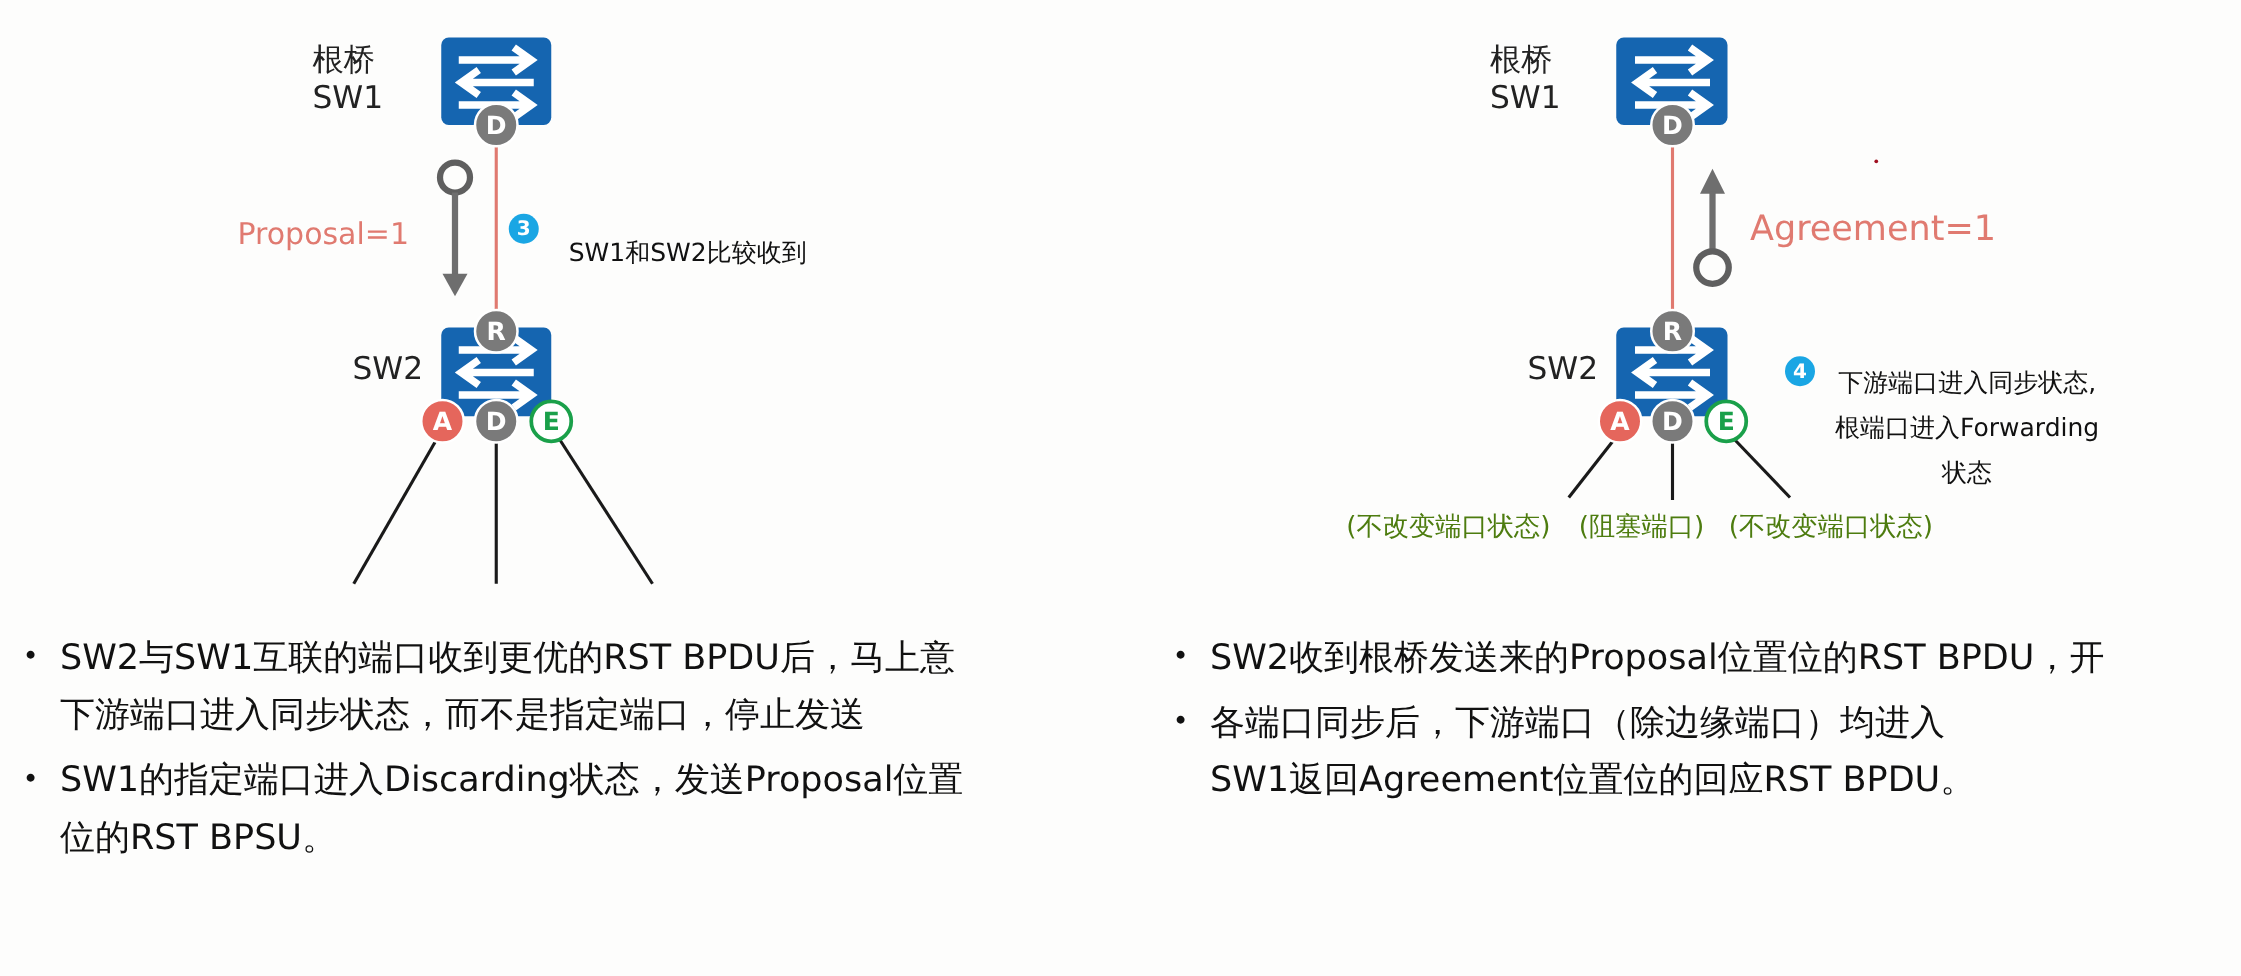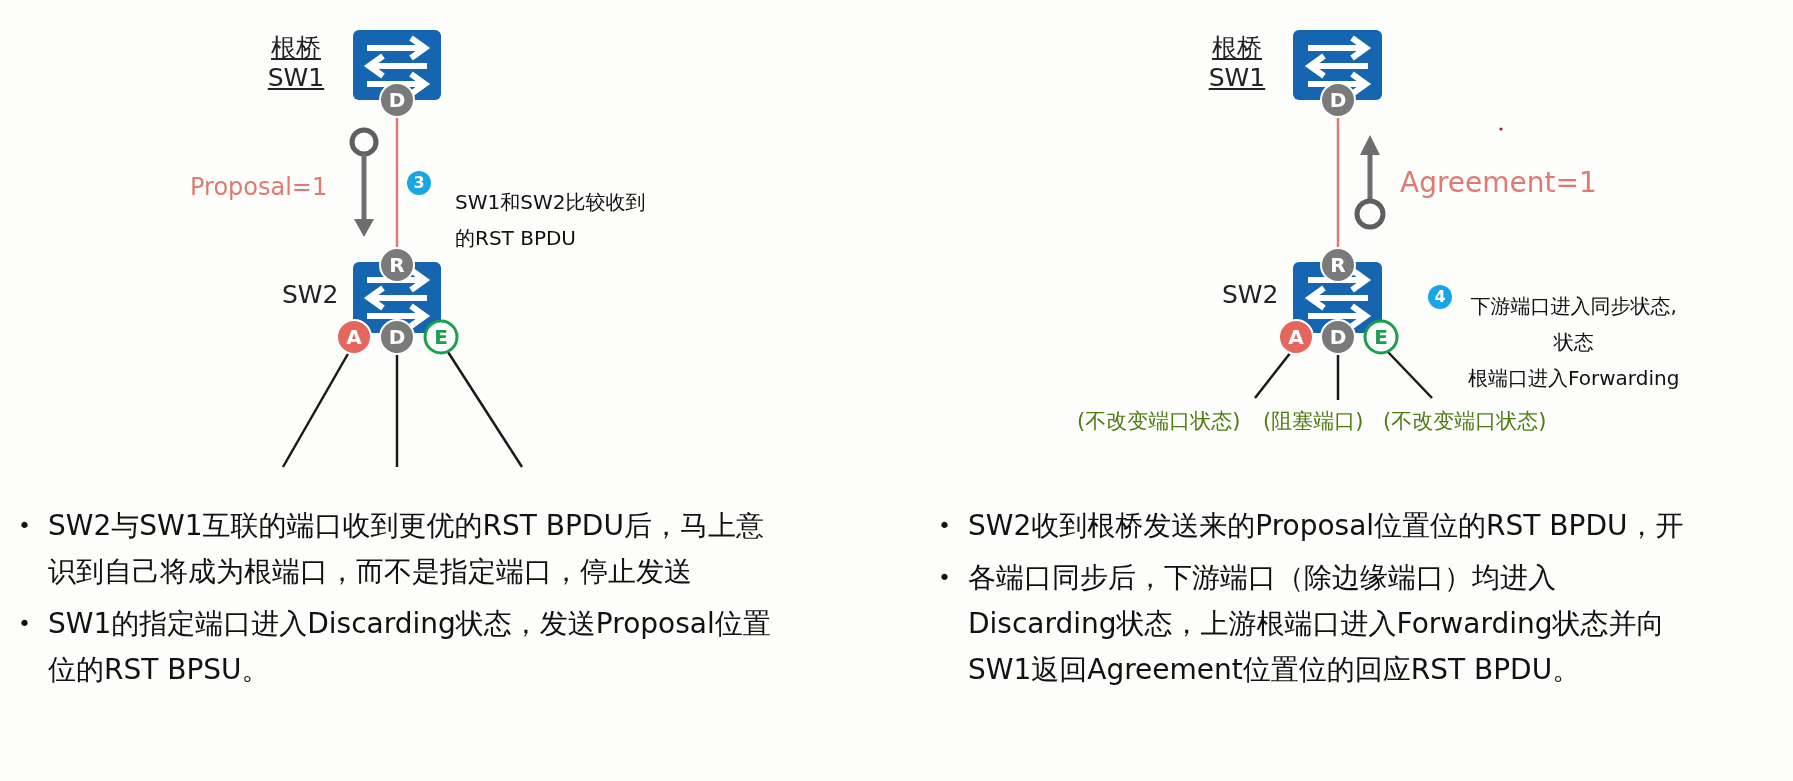--- a/index.html
+++ b/index.html
@@ -1,20 +1,20 @@
 <!DOCTYPE html>
 <html><head>
 <meta charset="utf-8">
 <style>
   html, body { margin:0; padding:0; }
   body { width:1793px; height:781px; background:#fdfdfc; position:relative; overflow:hidden;
          font-family:"DejaVu Sans", "Liberation Sans", sans-serif; color:#1a1a1a; }
   svg.diagram { position:absolute; left:0; top:0; width:1793px; height:781px; }
   .lbl { position:absolute; font-size:25px; line-height:30px; color:#222; white-space:nowrap; }
-  .lbl-r { text-align:center;text-decoration:underline; }
+  .lbl-r { text-align:left; }
   .red { color:#e07a70; }
   .step { position:absolute; font-size:20px; line-height:36px; color:#111; white-space:nowrap;margin-top:32px; }
   .badge { position:absolute; width:24px; height:24px; border-radius:50%; background:#1aa6e4; color:#fff;
            font-size:16px; font-weight:bold; line-height:24px; text-align:center; }
   .port-note { position:absolute; font-size:21px; color:#4d7c0f; white-space:nowrap; }
   .bullets { position:absolute; font-size:28px; line-height:46px; color:#111; }
   .bullets .item { position:relative; padding-left:38px; margin-bottom:6px; }
   .bullets .dot { position:absolute; left:8px; top:0; font-size:22px; }
 </style>
 </head>
@@ -106,57 +106,55 @@
 <span class="port green" style="left:1364px;top:320px;">E</span>
 
 <div class="lbl lbl-r" style="left:250px;top:33px;width:92px;">
   <div>根桥</div>
   <div>SW1</div>
 </div>
 <div class="lbl red" style="left:190px;top:172px;font-size:24px;">Proposal=1</div>
 <div class="badge" style="left:407px;top:171px;">3</div>
 <div class="step" style="left:455px;top:152px;">
   <div>SW1和SW2比较收到</div>
-  <div>的RST BPDU</div>
 </div>
 <div class="lbl" style="left:282px;top:280px;">SW2</div>
 
 <div class="lbl lbl-r" style="left:1192px;top:33px;width:90px;">
   <div>根桥</div>
   <div>SW1</div>
 </div>
 <div class="lbl red" style="left:1400px;top:168px;font-size:28px;">Agreement=1</div>
 <div class="lbl" style="left:1222px;top:280px;">SW2</div>
 <div class="badge" style="left:1428px;top:285px;">4</div>
 <div class="step" style="left:1468px;top:256px;text-align:center;">
   <div>下游端口进入同步状态,</div>
+  <div>根端口进入Forwarding</div>
   <div>状态</div>
-  <div>根端口进入Forwarding</div>
 </div>
 <div class="port-note" style="left:1077px;top:407px;">(不改变端口状态)</div>
 <div class="port-note" style="left:1263px;top:407px;">(阻塞端口)</div>
 <div class="port-note" style="left:1383px;top:407px;">(不改变端口状态)</div>
 
 <div class="bullets" style="left:10px;top:503px;width:870px;">
   <div class="item">
     <span class="dot">•</span>
     <div>SW2与SW1互联的端口收到更优的RST  BPDU后，马上意</div>
-    <div>识到自己将成为根端口，而不是指定端口，停止发送</div>
+    <div>下游端口进入同步状态，而不是指定端口，停止发送</div>
   </div>
   <div class="item">
     <span class="dot">•</span>
     <div>SW1的指定端口进入Discarding状态，发送Proposal位置</div>
     <div>位的RST BPSU。</div>
   </div>
 </div>
 
 <div class="bullets" style="left:930px;top:503px;width:860px;">
   <div class="item">
     <span class="dot">•</span>
     <div>SW2收到根桥发送来的Proposal位置位的RST  BPDU，开</div>
   </div>
   <div class="item">
     <span class="dot">•</span>
     <div>各端口同步后，下游端口（除边缘端口）均进入</div>
-    <div>Discarding状态，上游根端口进入Forwarding状态并向</div>
     <div>SW1返回Agreement位置位的回应RST BPDU。</div>
   </div>
 </div>
 
 </body></html>

